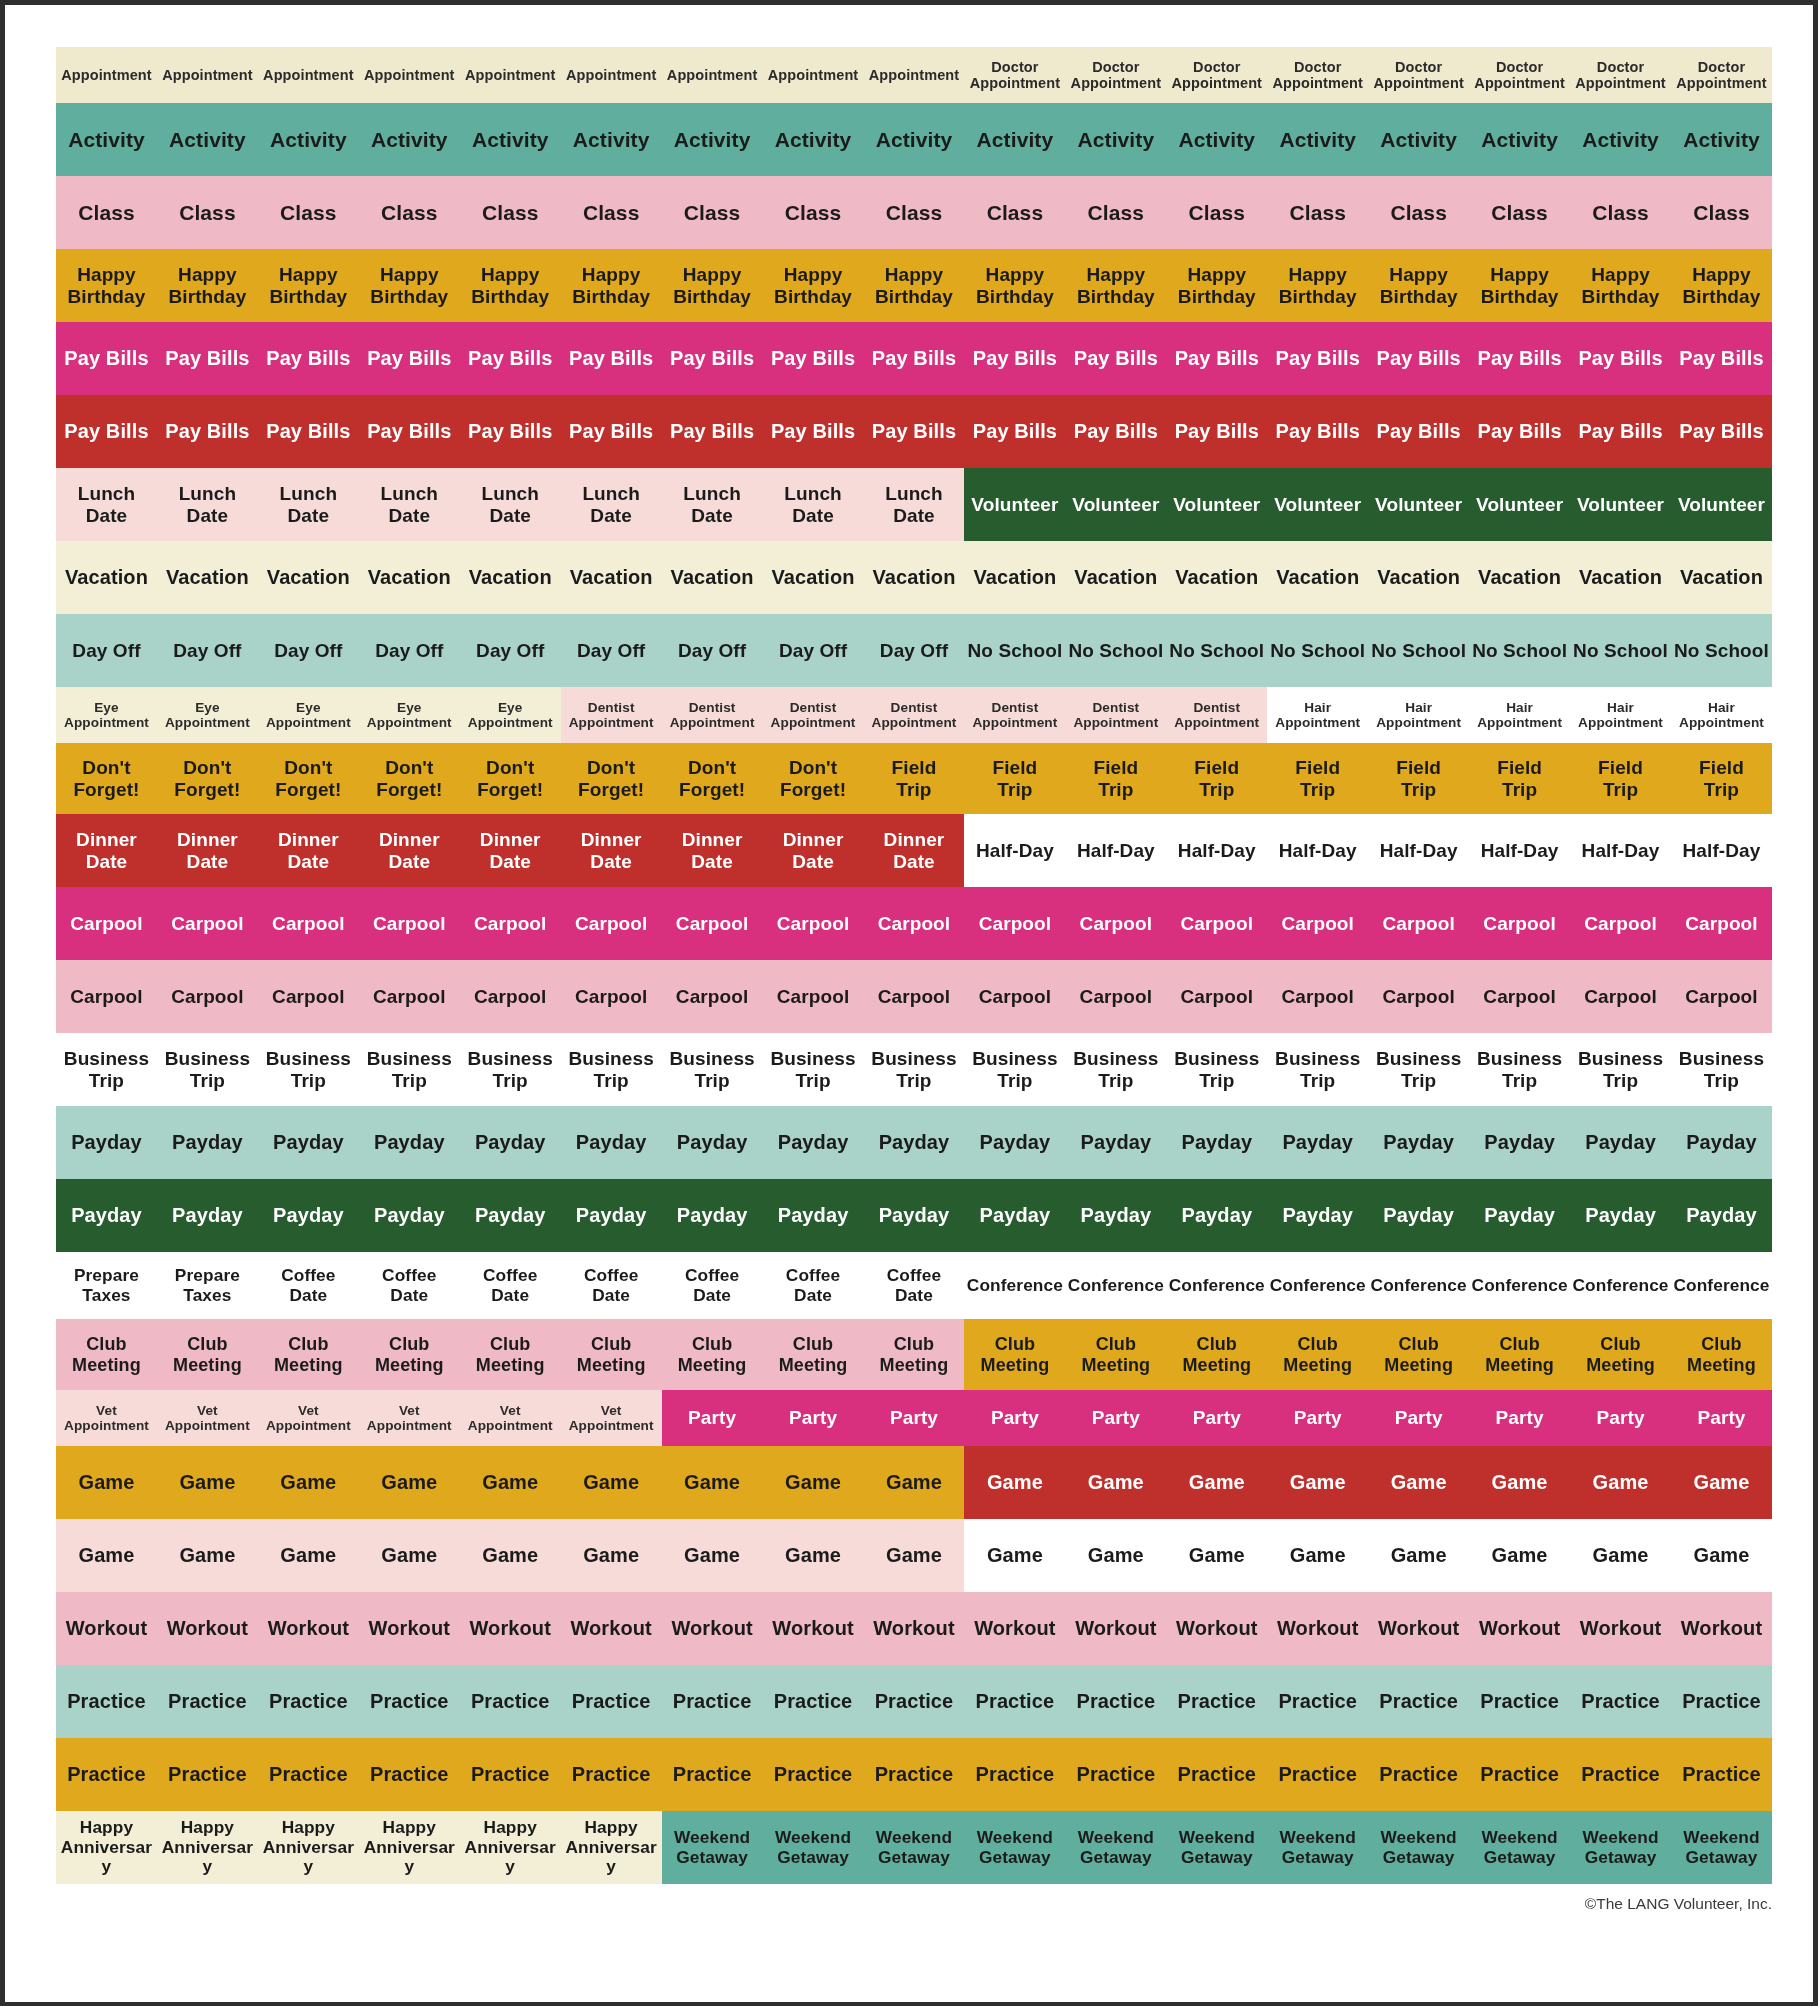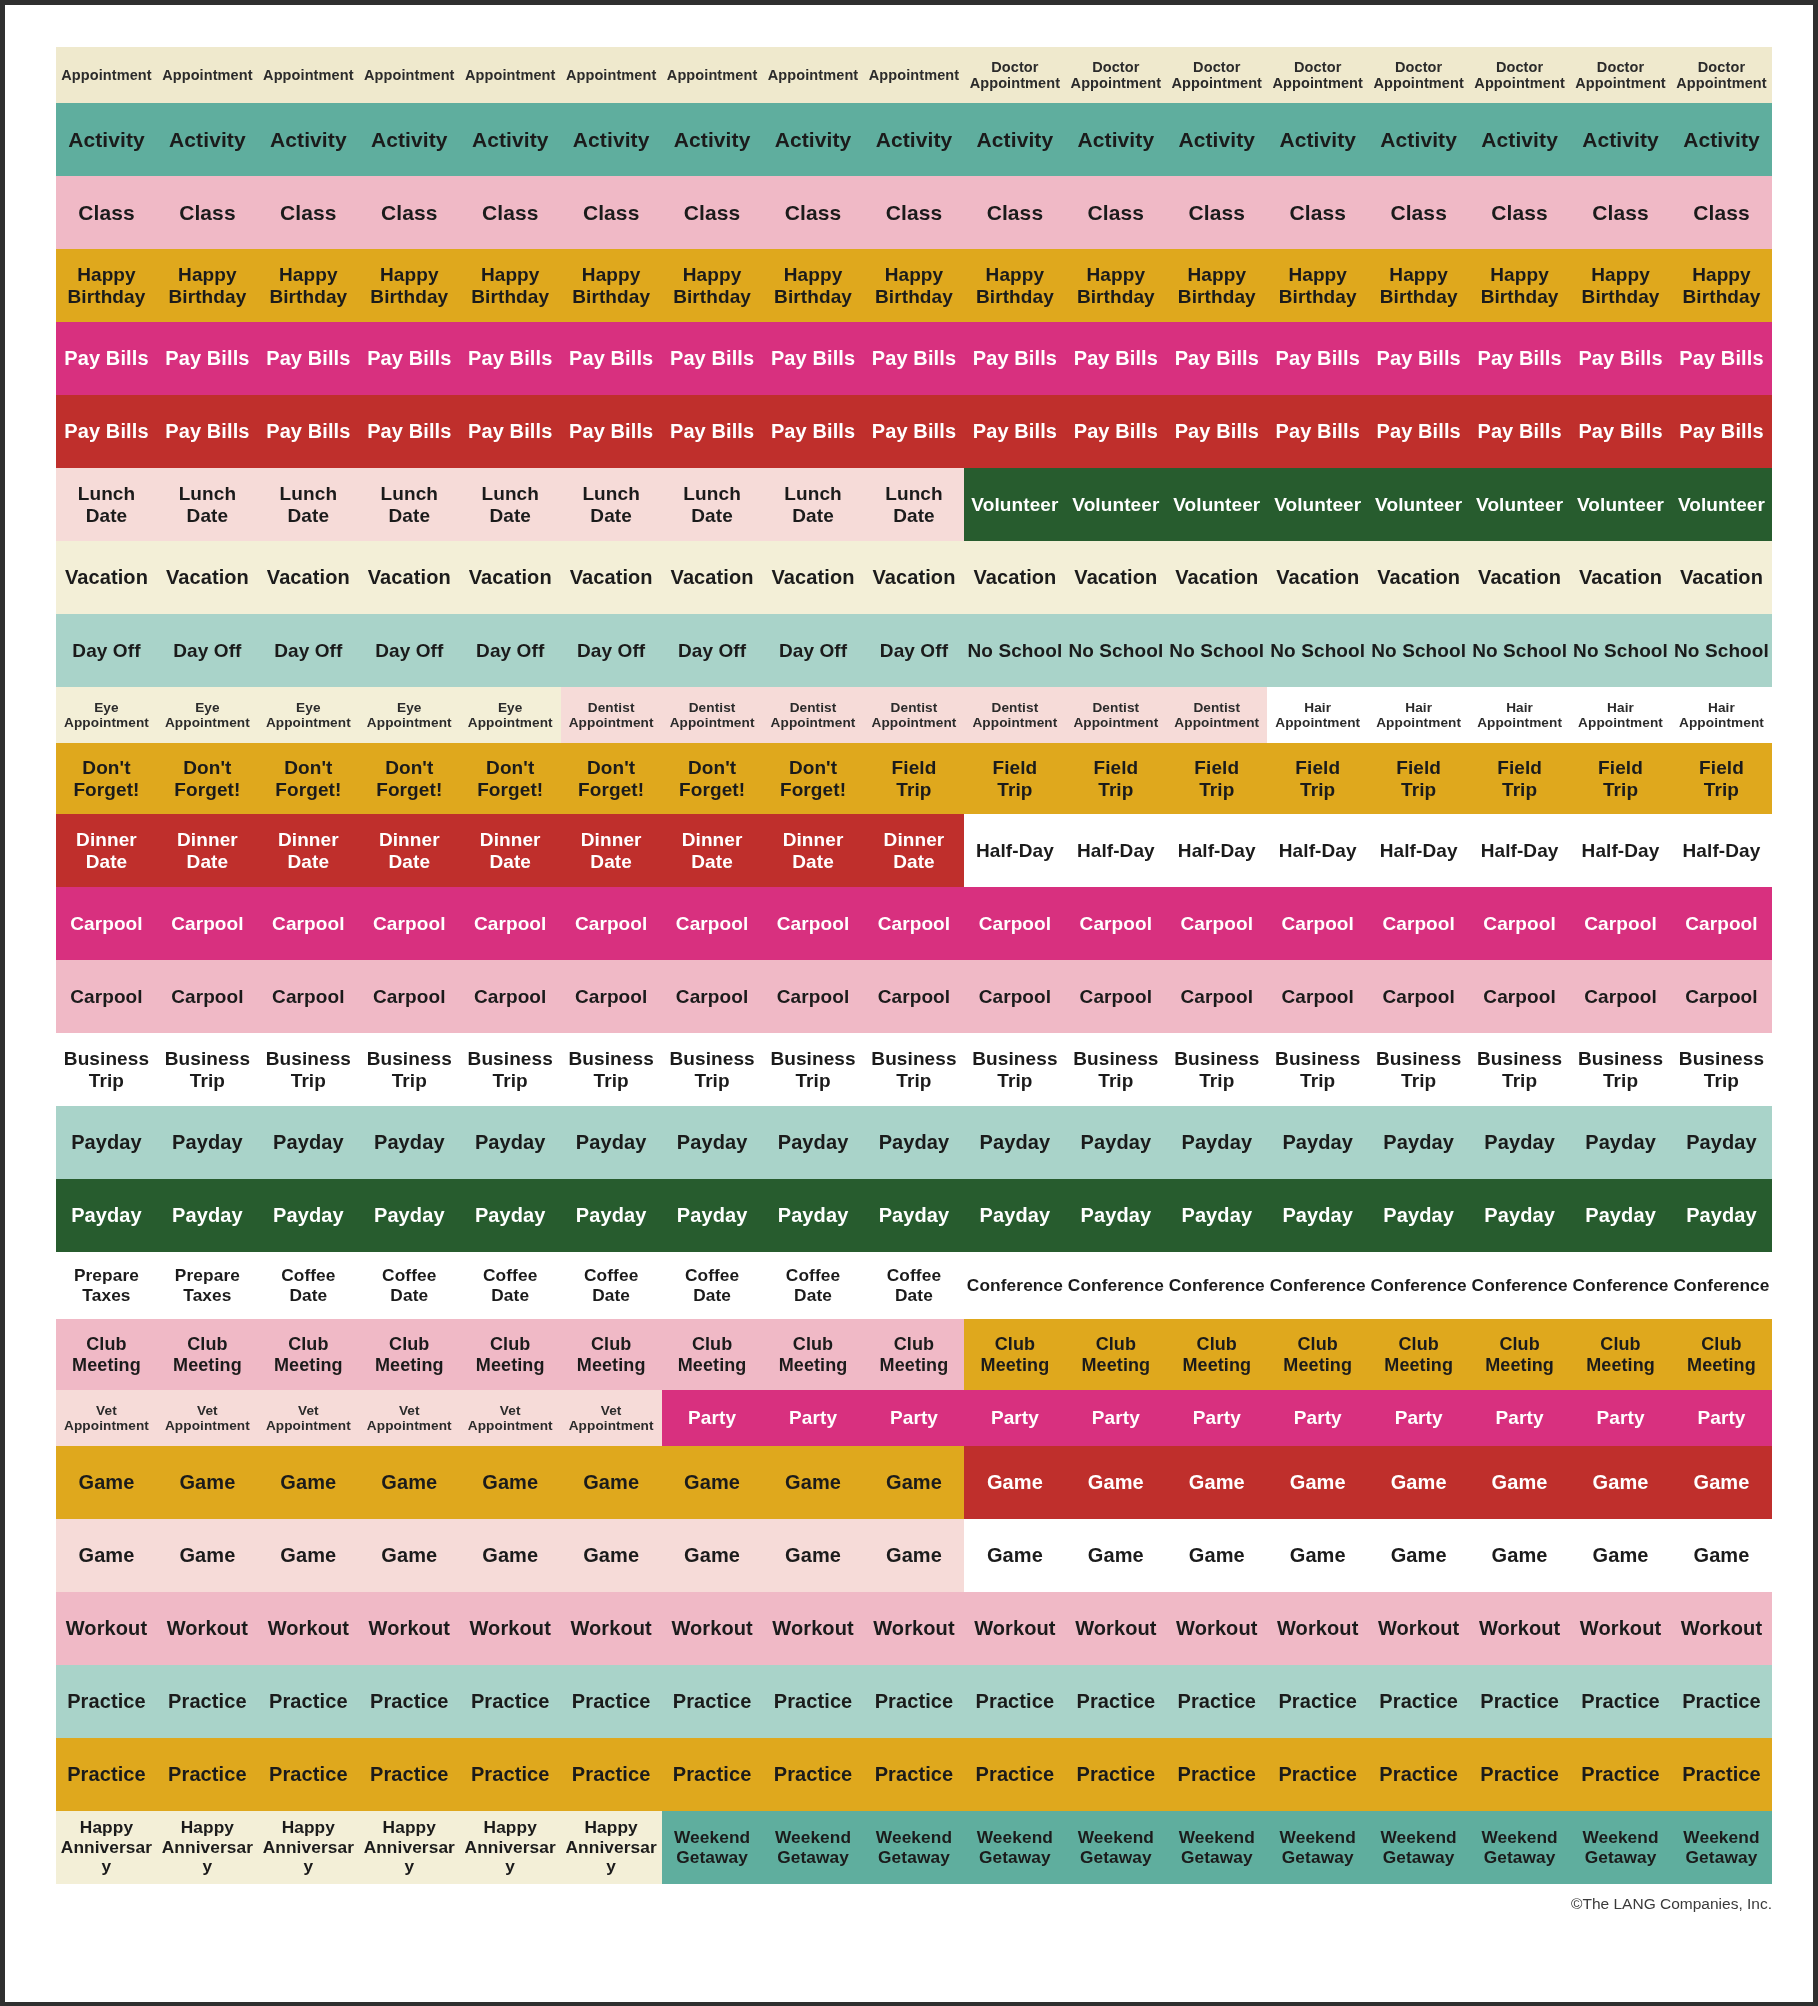--- a/index.html
+++ b/index.html
@@ -692,15 +692,15 @@
         <div class="cell" style="background: rgb(95, 174, 158); color: rgb(27, 27, 27); font-size: 17.3px; white-space: pre-line;">Weekend
 Getaway</div>
         <div class="cell" style="background: rgb(95, 174, 158); color: rgb(27, 27, 27); font-size: 17.3px; white-space: pre-line;">Weekend
 Getaway</div>
         <div class="cell" style="background: rgb(95, 174, 158); color: rgb(27, 27, 27); font-size: 17.3px; white-space: pre-line;">Weekend
 Getaway</div>
         <div class="cell" style="background: rgb(95, 174, 158); color: rgb(27, 27, 27); font-size: 17.3px; white-space: pre-line;">Weekend
 Getaway</div>
       </div>
     </div>
-  <div class="footer">©The LANG Companies, Inc.</div>
+  <div class="footer">©The LANG Volunteer, Inc.</div>
 </div>
 
 
 </body></html>

